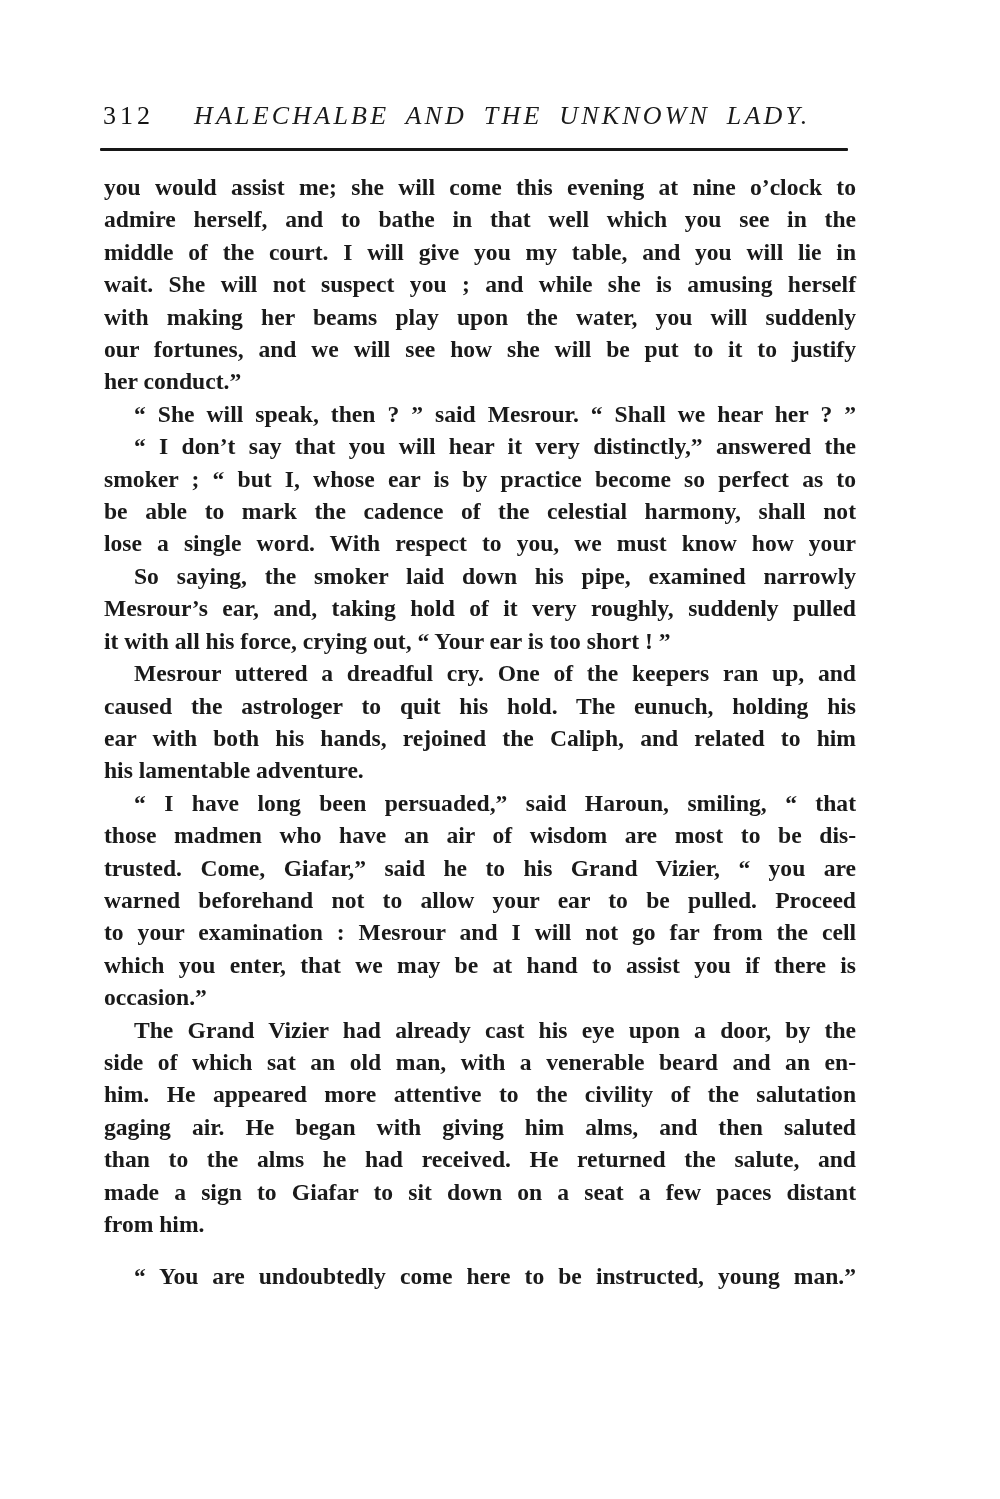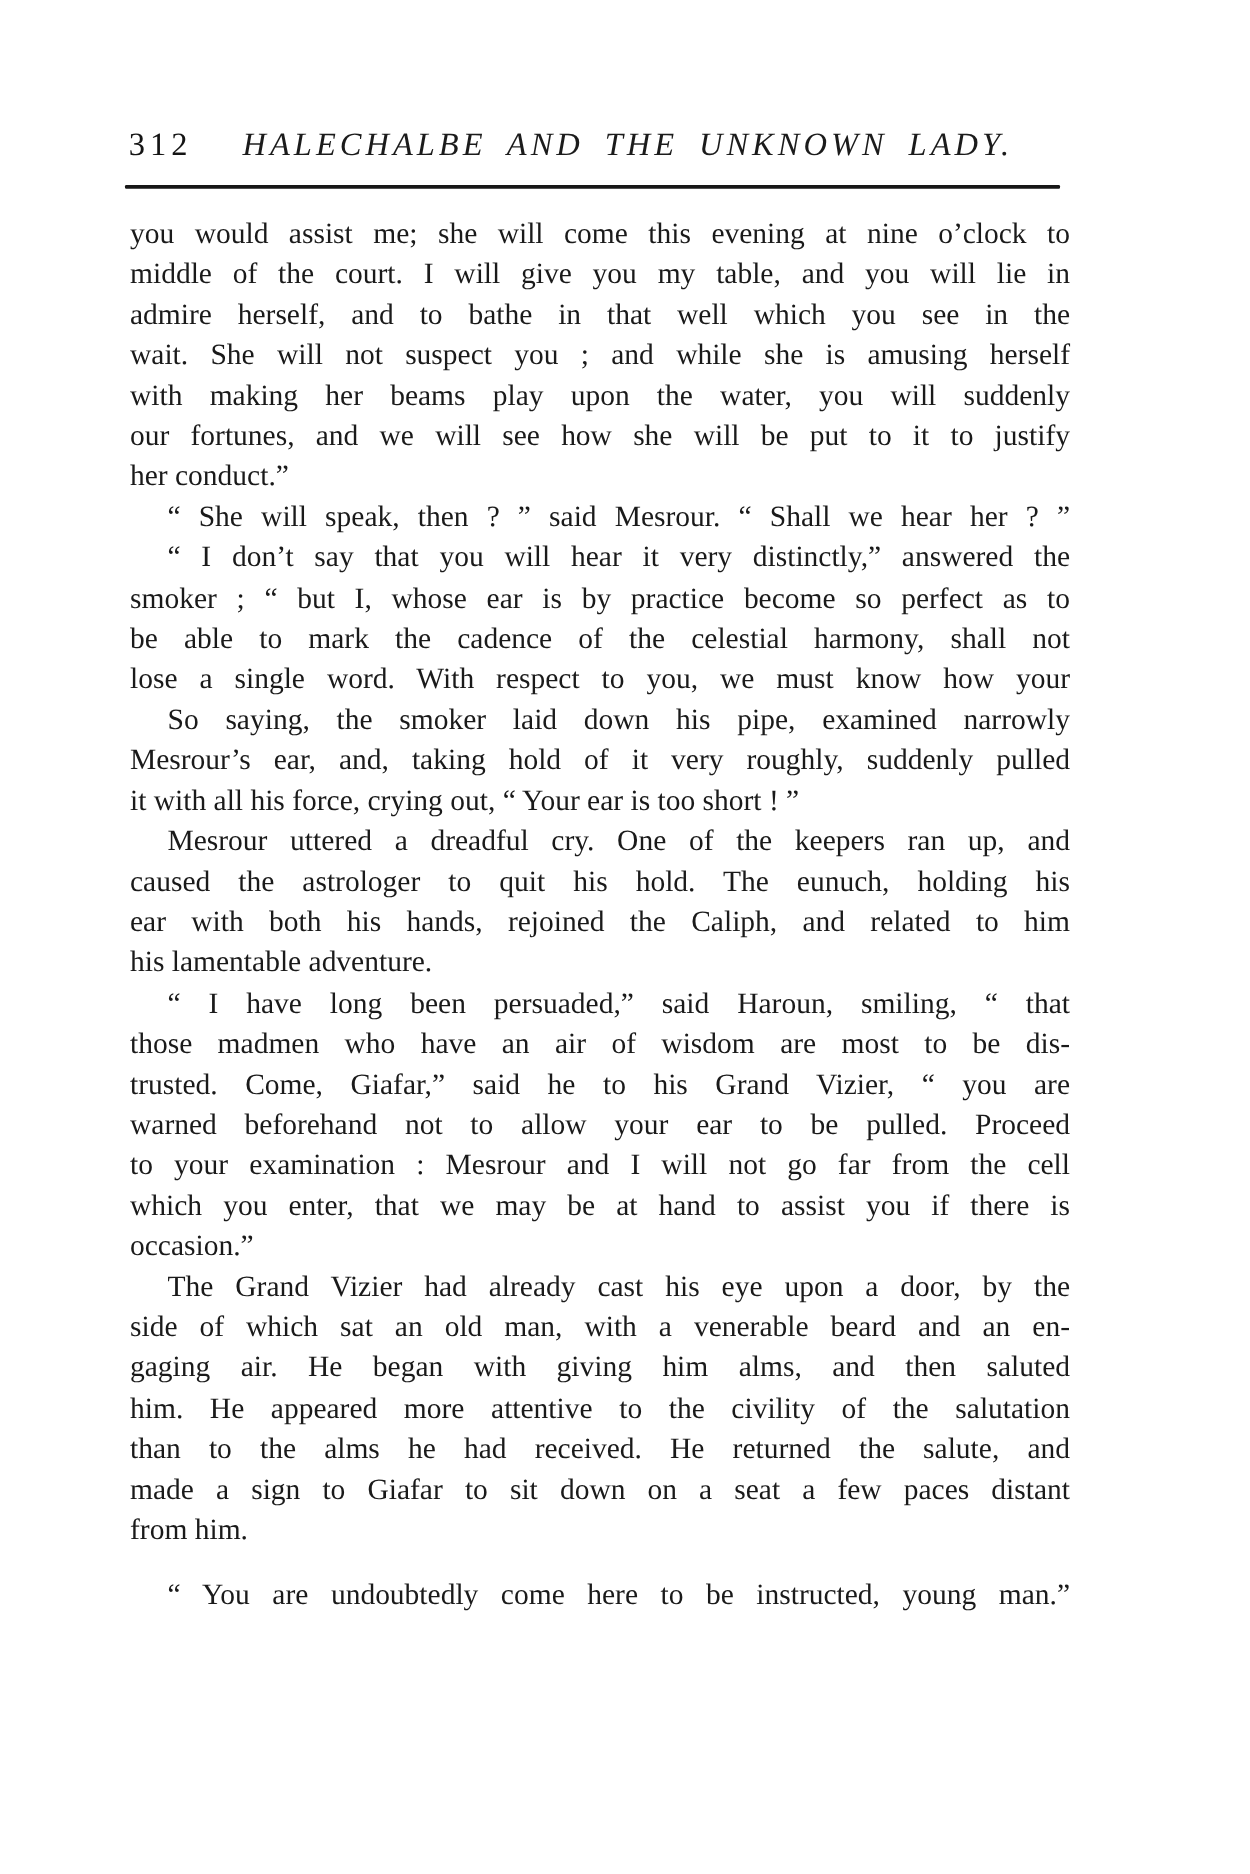--- a/index.html
+++ b/index.html
@@ -53,41 +53,41 @@
     position: absolute;
     left: 104px;
     top: 171px;
     width: 752px;
     font-size: 23.6px;
     line-height: 32.4px;
     color: #1a1a1a;
   }
   .para { margin: 0; }
   .para.extra-space { margin-top: 20px; }
-  .line { text-align: left; }
+  .line { text-align: left; font-weight: bold; }
   .line.justify {
     text-align: justify;
     text-align-last: justify;
   }
   .line.indent { text-indent: 30px; }
 </style>
 </head>
 <body>
 
 <div class="page">
   <div class="running-head">
     <span class="page-number">312</span>
     <span class="head-title">HALECHALBE AND THE UNKNOWN LADY.</span>
   </div>
   <div class="head-rule"></div>
   <div class="text-block">
       <div class="para">
         <div class="line justify">you would assist me; she will come this evening at nine o’clock to</div>
+        <div class="line justify">admire herself, and to bathe in that well which you see in the</div>
         <div class="line justify">middle of the court.  I will give you my table, and you will lie in</div>
-        <div class="line justify">admire herself, and to bathe in that well which you see in the</div>
         <div class="line justify">wait.  She will not suspect you ; and while she is amusing herself</div>
         <div class="line justify">with making her beams play upon the water, you will suddenly</div>
         <div class="line justify">our fortunes, and we will see how she will be put to it to justify</div>
         <div class="line">her conduct.”</div>
       </div>
       <div class="para">
         <div class="line justify indent">“ She will speak, then ? ” said Mesrour.  “ Shall we hear her ? ”</div>
       </div>
       <div class="para">
         <div class="line justify indent">“ I don’t say that you will hear it very distinctly,” answered the</div>
@@ -111,22 +111,22 @@
         <div class="line justify">those madmen who have an air of wisdom are most to be dis-</div>
         <div class="line justify">trusted.  Come, Giafar,” said he to his Grand Vizier, “ you are</div>
         <div class="line justify">warned beforehand not to allow your ear to be pulled.  Proceed</div>
         <div class="line justify">to your examination : Mesrour and I will not go far from the cell</div>
         <div class="line justify">which you enter, that we may be at hand to assist you if there is</div>
         <div class="line">occasion.”</div>
       </div>
       <div class="para">
         <div class="line justify indent">The Grand Vizier had already cast his eye upon a door, by the</div>
         <div class="line justify">side of which sat an old man, with a venerable beard and an en-</div>
+        <div class="line justify">him.  He appeared more attentive to the civility of the salutation</div>
         <div class="line justify">gaging air.  He began with giving him alms, and then saluted</div>
-        <div class="line justify">him.  He appeared more attentive to the civility of the salutation</div>
         <div class="line justify">than to the alms he had received.  He returned the salute, and</div>
         <div class="line justify">made a sign to Giafar to sit down on a seat a few paces distant</div>
         <div class="line">from him.</div>
       </div>
       <div class="para extra-space">
         <div class="line justify indent">“ You are undoubtedly come here to be instructed, young man.”</div>
       </div>
     </div>
 </div>
 

